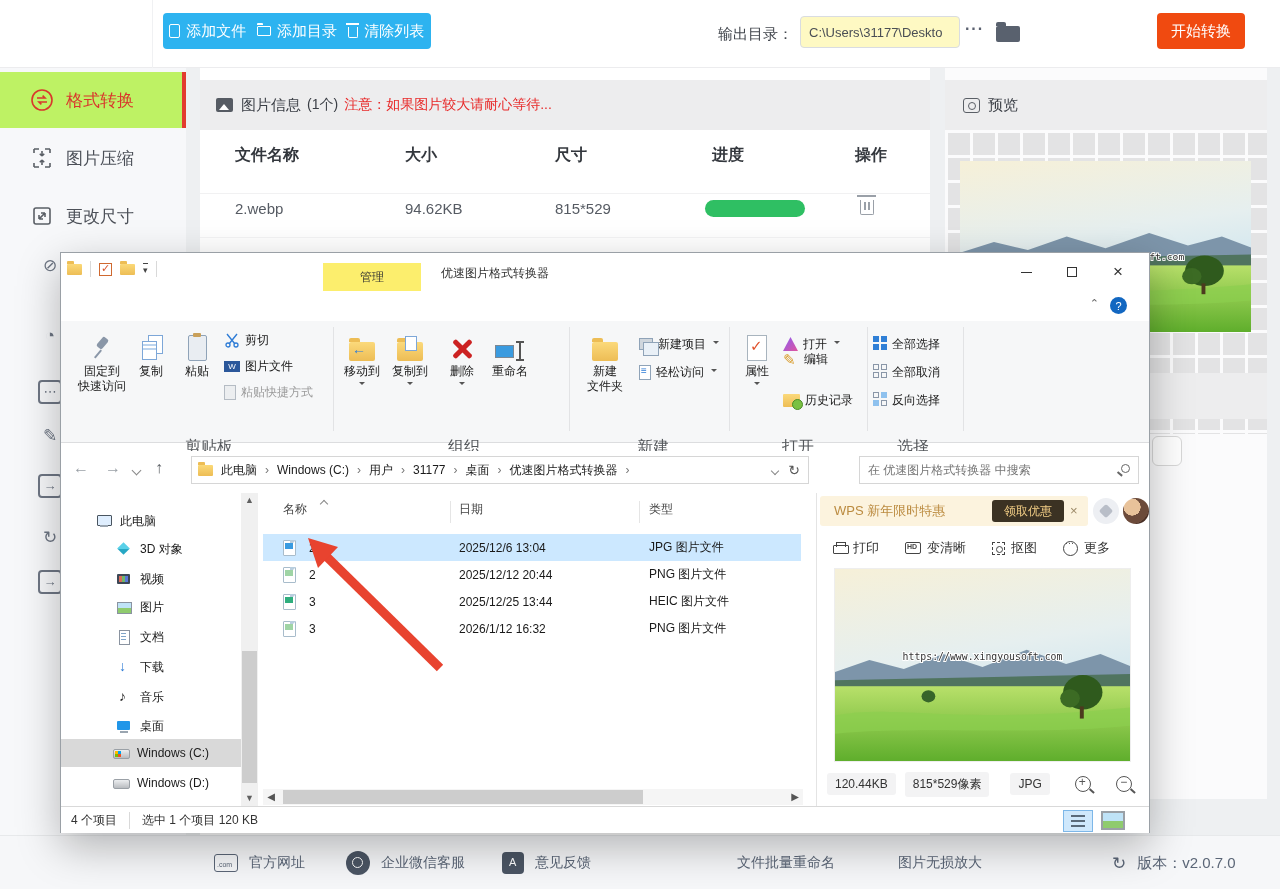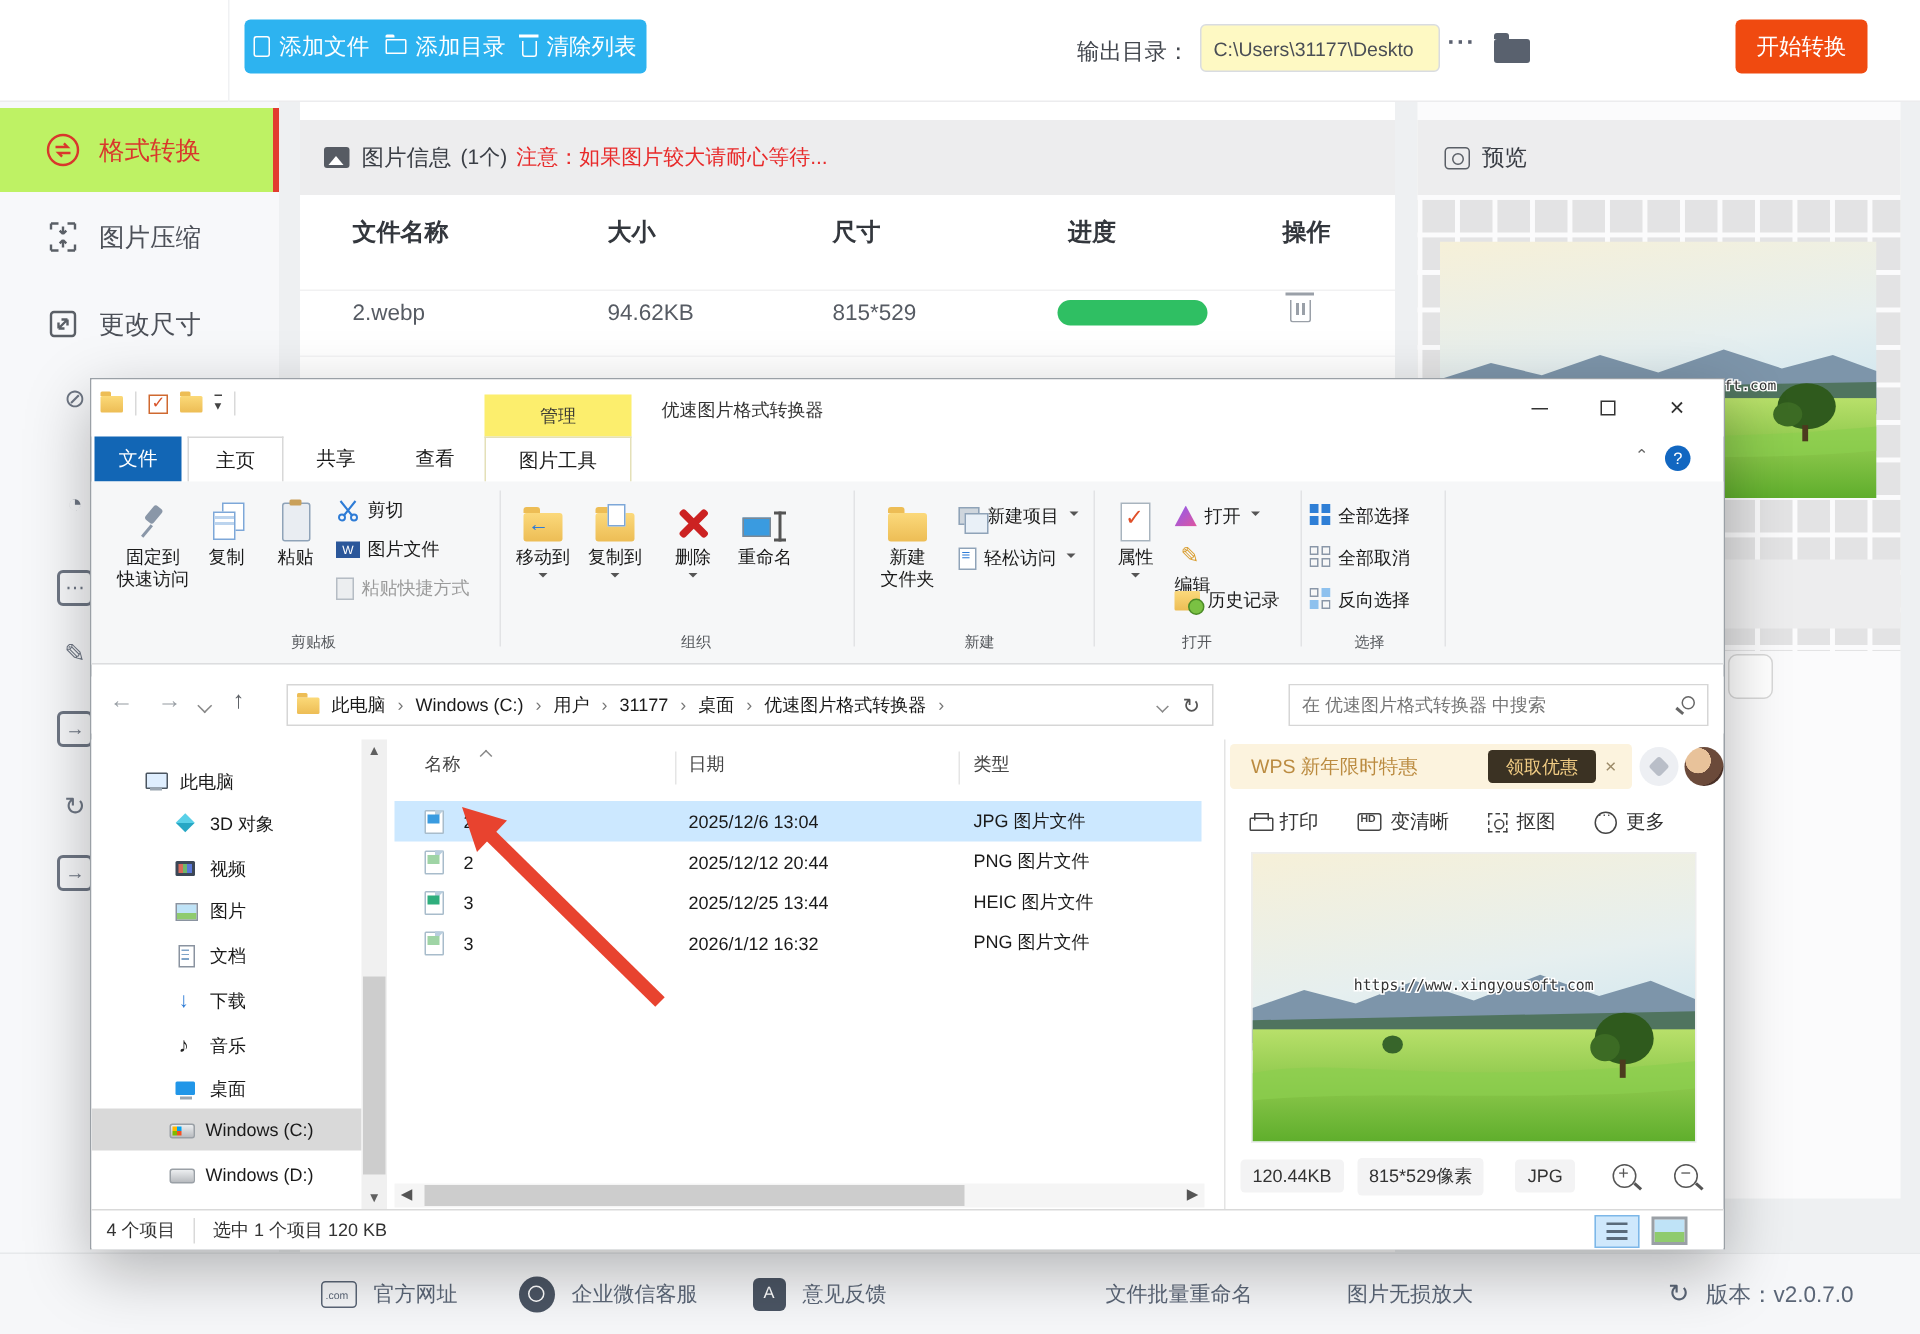--- a/index.html
+++ b/index.html
@@ -95,21 +95,21 @@
   .tab-file { left:2px; width:58px; background:#1266b5; color:#fff; }
   .tab-home { left:64px; width:64px; background:#fff; border:1px solid #d8d8d8; border-bottom:none; }
   .tab-share { left:132px; width:62px; }
   .tab-view { left:198px; width:62px; }
   .tab-pictools { left:262px; width:98px; border:1px solid #e4e0b8; border-bottom:none; }
   .rib-collapse { position:absolute; right:50px; top:44px; font-size:11px; color:#666; cursor:pointer; }
   .rib-help { position:absolute; right:22px; top:44px; width:17px; height:17px; border-radius:50%; background:#1267c1; color:#fff; font-size:11px; display:flex; align-items:center; justify-content:center; cursor:pointer; }
 
   .ribbon { position:absolute; left:0; top:68px; width:100%; height:122px; background:#f6f7f8; border-bottom:1px solid #dcdddf; }
   .rdiv { position:absolute; top:6px; width:1px; height:104px; background:#e2e3e5; }
-  .rgl { position:absolute; top:100px; font-size:10px; color:#55585c; transform:translateX(-50%); }
+  .rgl { position:absolute; top:116px; font-size:16px; color:#55585c; transform:translateX(-50%); }
   .rb-big { position:absolute; top:6px; text-align:center; font-size:12px; line-height:15px; color:#1a1a1a; cursor:pointer; }
   .rb-big .ri { height:34px; display:flex; align-items:flex-end; justify-content:center; margin-bottom:3px; }
   .rb-dd { width:0; height:0; border:3px solid transparent; border-top-color:#555; margin:3px auto 0; }
   .rs { position:absolute; height:22px; display:flex; align-items:center; gap:5px; font-size:12px; color:#1a1a1a; cursor:pointer; white-space:nowrap; }
   .rs.gray { color:#9b9b9b; }
   .rs .rb-dd { margin:0 0 0 2px; }
 
   .ic { position:relative; display:inline-block; }
   .ic-pin { width:20px; height:26px; }
   .ic-pin::before { content:""; position:absolute; left:7px; top:2px; width:7px; height:12px; background:#8a97a8; border-radius:2px; transform:rotate(40deg); }
@@ -401,27 +401,20 @@
     <span class="win-title">优速图片格式转换器</span>
     <div class="winctl ctl-min">
         <i></i>
       </div>
     <div class="winctl ctl-max">
         <i></i>
       </div>
     <div class="winctl ctl-close">×</div>
   </div>
 
-  <div class="tabrow">
-    <div class="tab tab-file">文件</div>
-    <div class="tab tab-home">主页</div>
-    <div class="tab tab-share">共享</div>
-    <div class="tab tab-view">查看</div>
-    <div class="tab tab-pictools">图片工具</div>
-  </div>
   <span class="rib-collapse">⌃</span>
   <span class="rib-help">?</span>
 
   <div class="ribbon">
     <div class="rdiv" style="left:272px;"></div>
     <div class="rdiv" style="left:508px;"></div>
     <div class="rdiv" style="left:668px;"></div>
     <div class="rdiv" style="left:806px;"></div>
     <div class="rdiv" style="left:902px;"></div>
 
@@ -515,21 +508,21 @@
           <span class="ic ic-props"></span>
         </div>
       <div>属性</div>
       <div class="rb-dd"></div>
     </div>
     <div class="rs" style="left:722px; top:12px;">
       <span class="ic ic-openapp"></span>
       <span>打开</span>
       <span class="rb-dd"></span>
     </div>
-    <div class="rs" style="left:722px; top:40px;flex-direction:column;">
+    <div class="rs" style="left:722px; top:27px;">
       <span class="ic ic-edit"></span>
       <span>编辑</span>
     </div>
     <div class="rs" style="left:722px; top:68px;">
       <span class="ic ic-hist"></span>
       <span>历史记录</span>
     </div>
     <div class="rgl" style="left:737px;">打开</div>
 
     <div class="rs" style="left:812px; top:12px;">

